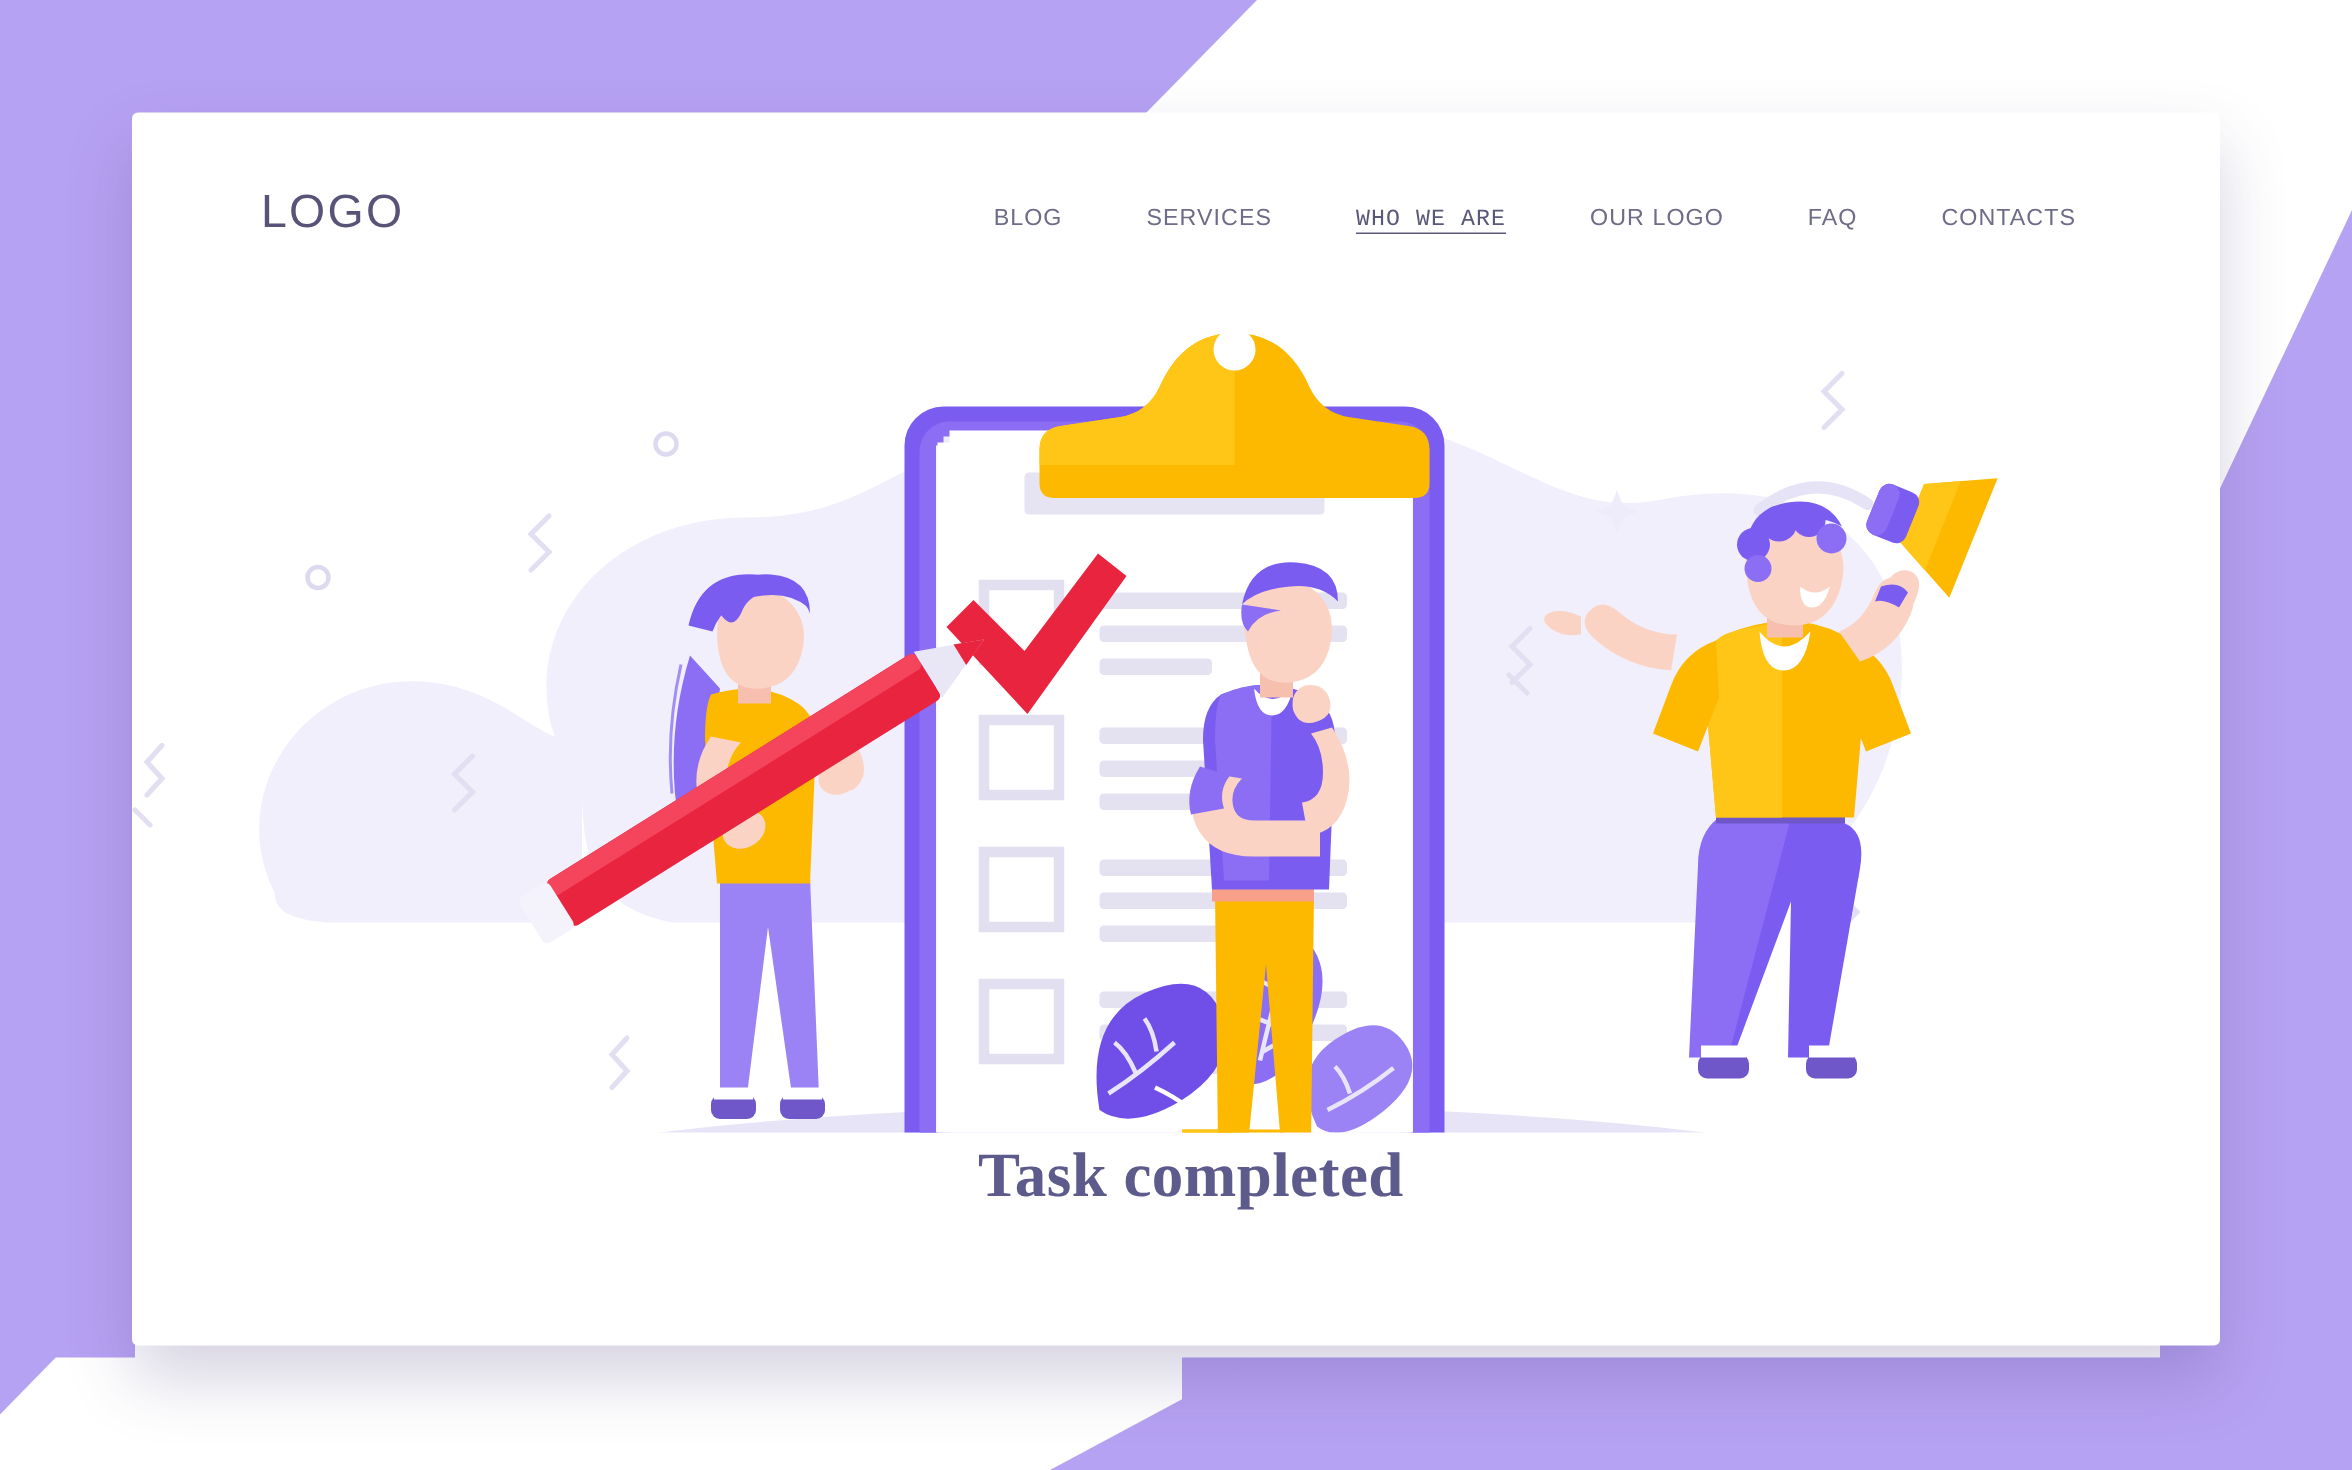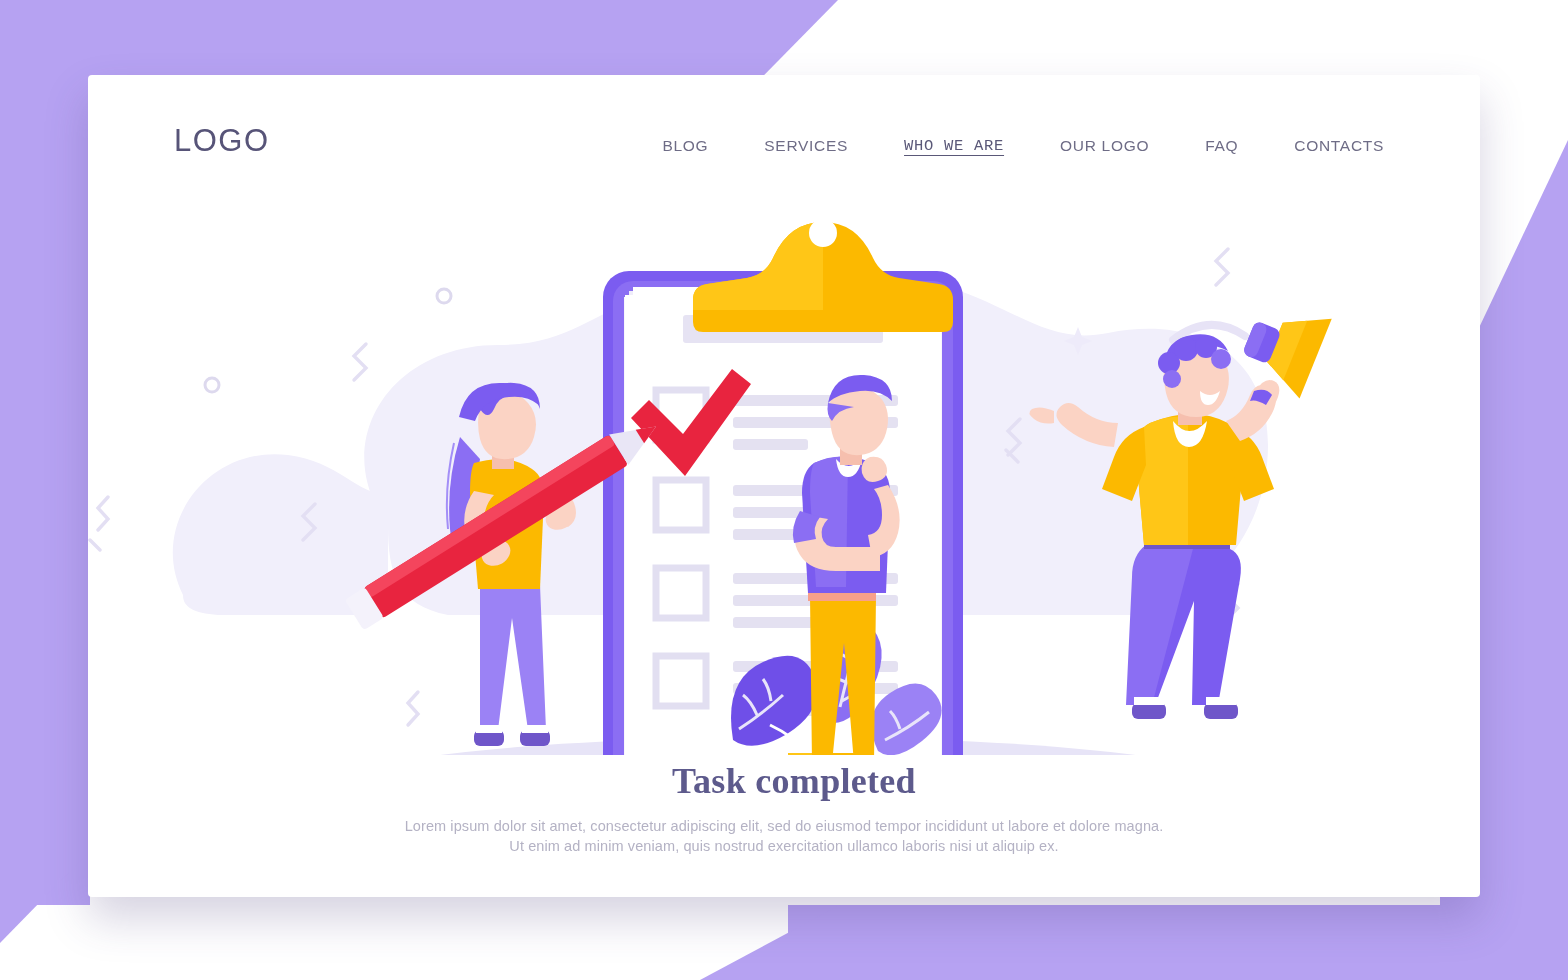--- a/index.html
+++ b/index.html
@@ -101,21 +101,21 @@
   
   #caption {
     position: absolute;
     left: 0; top: 685px;
     width: 100%;
     text-align: center;
   }
   #headline {
     font-family: "Liberation Serif", serif;
     font-weight: bold;
-    font-size: 36px;
+    font-size: 42px;
     color: #5d5a8c;
     letter-spacing: 0.3px;
     padding-left: 20px;
   }
   .sub-line {
     font-size: 14.5px;
     color: #b4b2c4;
     line-height: 20px;
     letter-spacing: 0.1px;
   }
@@ -364,20 +364,16 @@
           <path d="M1176 128 l22 -11 l0 64 l-22 -11 Z" fill="#ffc617"></path>
           <rect x="1150" y="136" width="28" height="36" rx="7" fill="#7b5cf0"></rect>
           <rect x="1150" y="136" width="14" height="36" rx="7" fill="#8b6ef3"></rect>
         </g>
 
       </svg>
     </div>
 
     <div id="caption">
       <div id="headline">Task completed</div>
-      <div id="subtitle">
-        <div class="sub-line">Lorem ipsum dolor sit amet, consectetur adipiscing elit, sed do eiusmod tempor incididunt ut labore et dolore magna.</div>
-        <div class="sub-line">Ut enim ad minim veniam, quis nostrud exercitation ullamco laboris nisi ut aliquip ex.</div>
-      </div>
     </div>
 
   </div>
 </div>
 
 </body></html>

